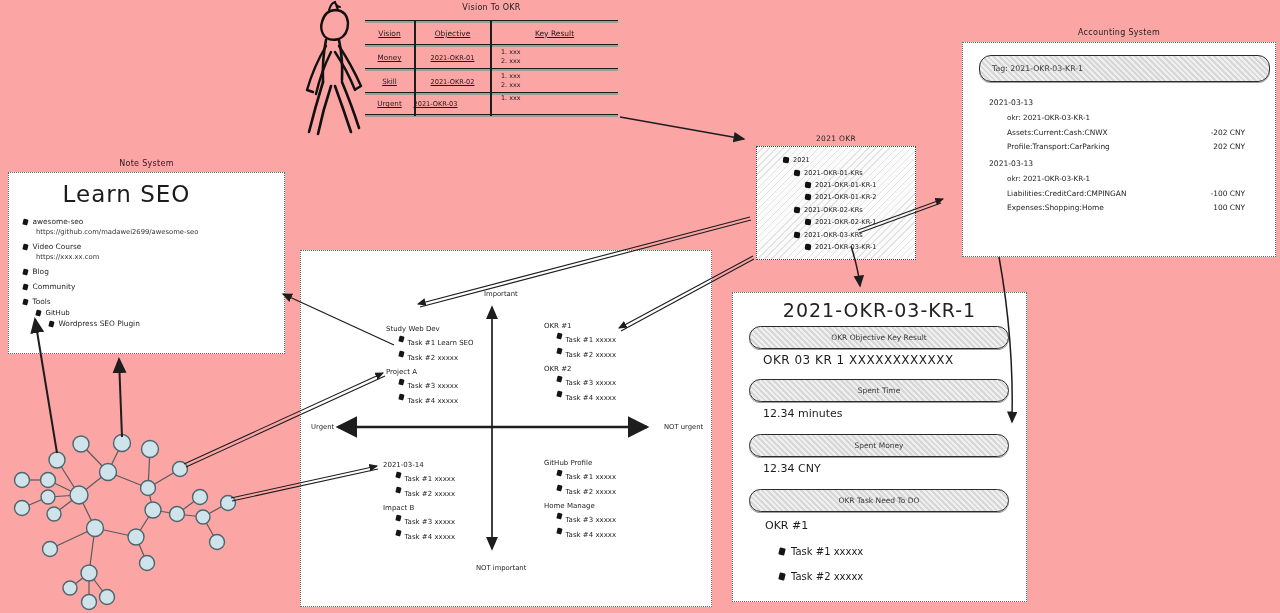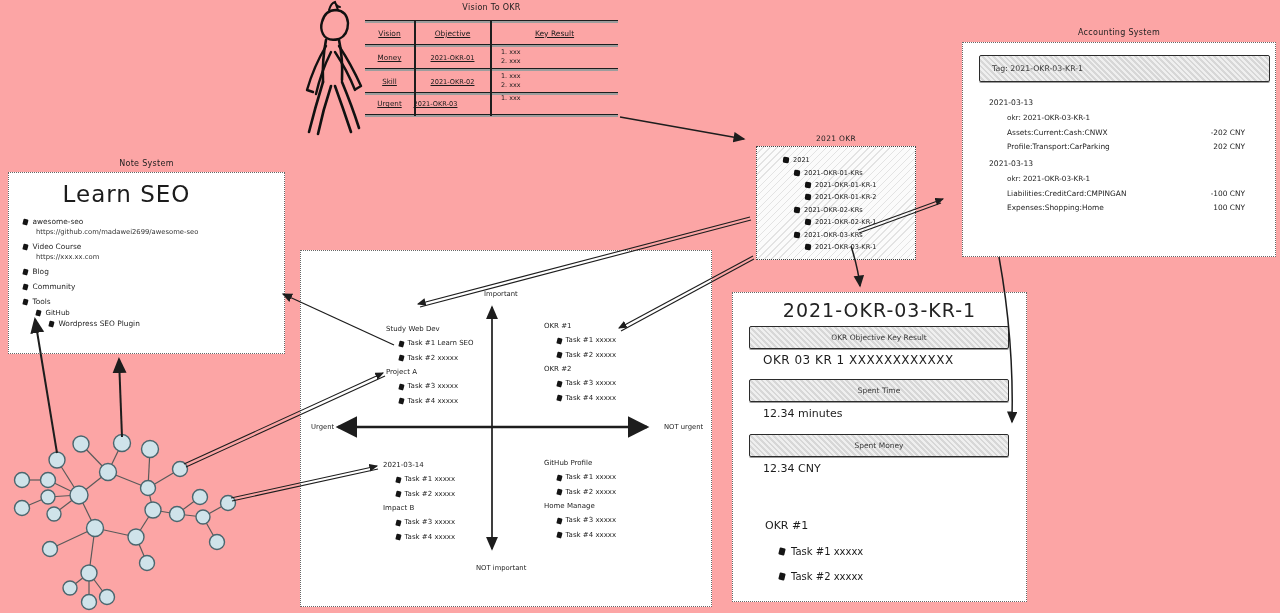--- a/index.html
+++ b/index.html
@@ -3,36 +3,36 @@
 <meta charset="utf-8">
 <style>
   html,body{margin:0;padding:0;background:#fff;}
   #canvas{position:relative;width:1280px;height:613px;background:#fca5a5;overflow:hidden;
           font-family:"DejaVu Sans",sans-serif;color:#1c1c1c;}
   .abs{position:absolute;}
   .dotted-box{position:absolute;border:1px dotted #666;background:#fff;}
   .hatch-box{position:absolute;border:1.3px dotted #444;
              background:repeating-linear-gradient(135deg,#fbfbfb 0 4px,#e3e3e3 4px 5px);}
   .box-title{position:absolute;left:0;right:0;text-align:center;font-size:8px;color:#222;letter-spacing:.3px;}
-  .bar{position:absolute;border:1.6px solid #2b2b2b;border-radius:2px;
+  .bar{position:absolute;border:1.6px solid #2b2b2b;border-radius:12px;
        background:repeating-linear-gradient(45deg,#efefef 0 2px,#d7d7d7 2px 4px);
        box-shadow:0 1px 0 #9b9b9b;display:flex;align-items:center;justify-content:center;
        font-size:7.5px;color:#3a3a3a;}
   .hline{position:absolute;left:0;height:3px;background:linear-gradient(#1d1d1d 0 1.4px,#9d9d9d 1.4px 3px);}
   .vline{position:absolute;top:0;background:#1d1d1d;}
   .cell{position:absolute;display:flex;align-items:center;justify-content:center;font-size:7.2px;text-decoration:underline;}
   .kr-cell{position:absolute;font-size:6.4px;line-height:9px;padding:3px 0 0 10px;}
   .tree-row{display:flex;align-items:center;gap:4px;height:12.4px;font-size:6.6px;color:#222;}
   .tag-ic{width:6px;height:6px;background:#111;border-radius:1.5px;transform:rotate(8deg);flex:none;}
   .blt{width:4.5px;height:5.5px;background:#151515;border-radius:1px;transform:rotate(14deg);flex:none;}
   .nrow{display:flex;align-items:center;gap:5px;font-size:7.4px;}
   .nurl{font-size:6.8px;color:#333;}
   .acct-line{display:flex;justify-content:space-between;font-size:7.4px;margin-top:5.5px;}
   .qgroup{position:absolute;font-size:7px;line-height:14px;}
-  .qtask{display:flex;align-items:center;gap:4px;margin-left:13px;line-height:14.5px;}
+  .qtask{display:flex;gap:4px;margin-left:13px;line-height:14.5px;}
   .axis-label{position:absolute;font-size:6.8px;color:#222;}
   .dtask{display:flex;align-items:center;gap:6px;font-size:10px;margin-top:14px;}
   svg{display:block;}
 </style>
 </head>
 <body>
 
 <div id="canvas">
 
   <svg class="abs" style="left:293px;top:0;z-index:2" width="90" height="140" viewBox="0 0 90 140" fill="none" stroke="#111" stroke-linecap="round">
@@ -284,20 +284,23 @@
     </div>
     <div class="abs" style="left:30px;top:60px;font-size:12px;letter-spacing:.5px">OKR 03 KR 1 XXXXXXXXXXXX</div>
     <div class="bar" style="left:16px;top:86px;width:258px;height:21px">
       <span>Spent Time</span>
     </div>
     <div class="abs" style="left:30px;top:114px;font-size:11px">12.34 minutes</div>
     <div class="bar" style="left:16px;top:141px;width:258px;height:21px">
       <span>Spent Money</span>
     </div>
     <div class="abs" style="left:30px;top:169px;font-size:11px">12.34 CNY</div>
+    <div class="bar" style="left:16px;top:196px;width:258px;height:21px">
+      <span>OKR Task Need To DO</span>
+    </div>
     <div class="abs" style="left:32px;top:226px">
       <div style="font-size:11px">OKR #1</div>
       <div class="dtask" style="margin-left:14px">
           <span class="blt" style="width:6px;height:7px"></span>
           <span>Task #1 xxxxx</span>
         </div>
       <div class="dtask" style="margin-left:14px">
           <span class="blt" style="width:6px;height:7px"></span>
           <span>Task #2 xxxxx</span>
         </div>

